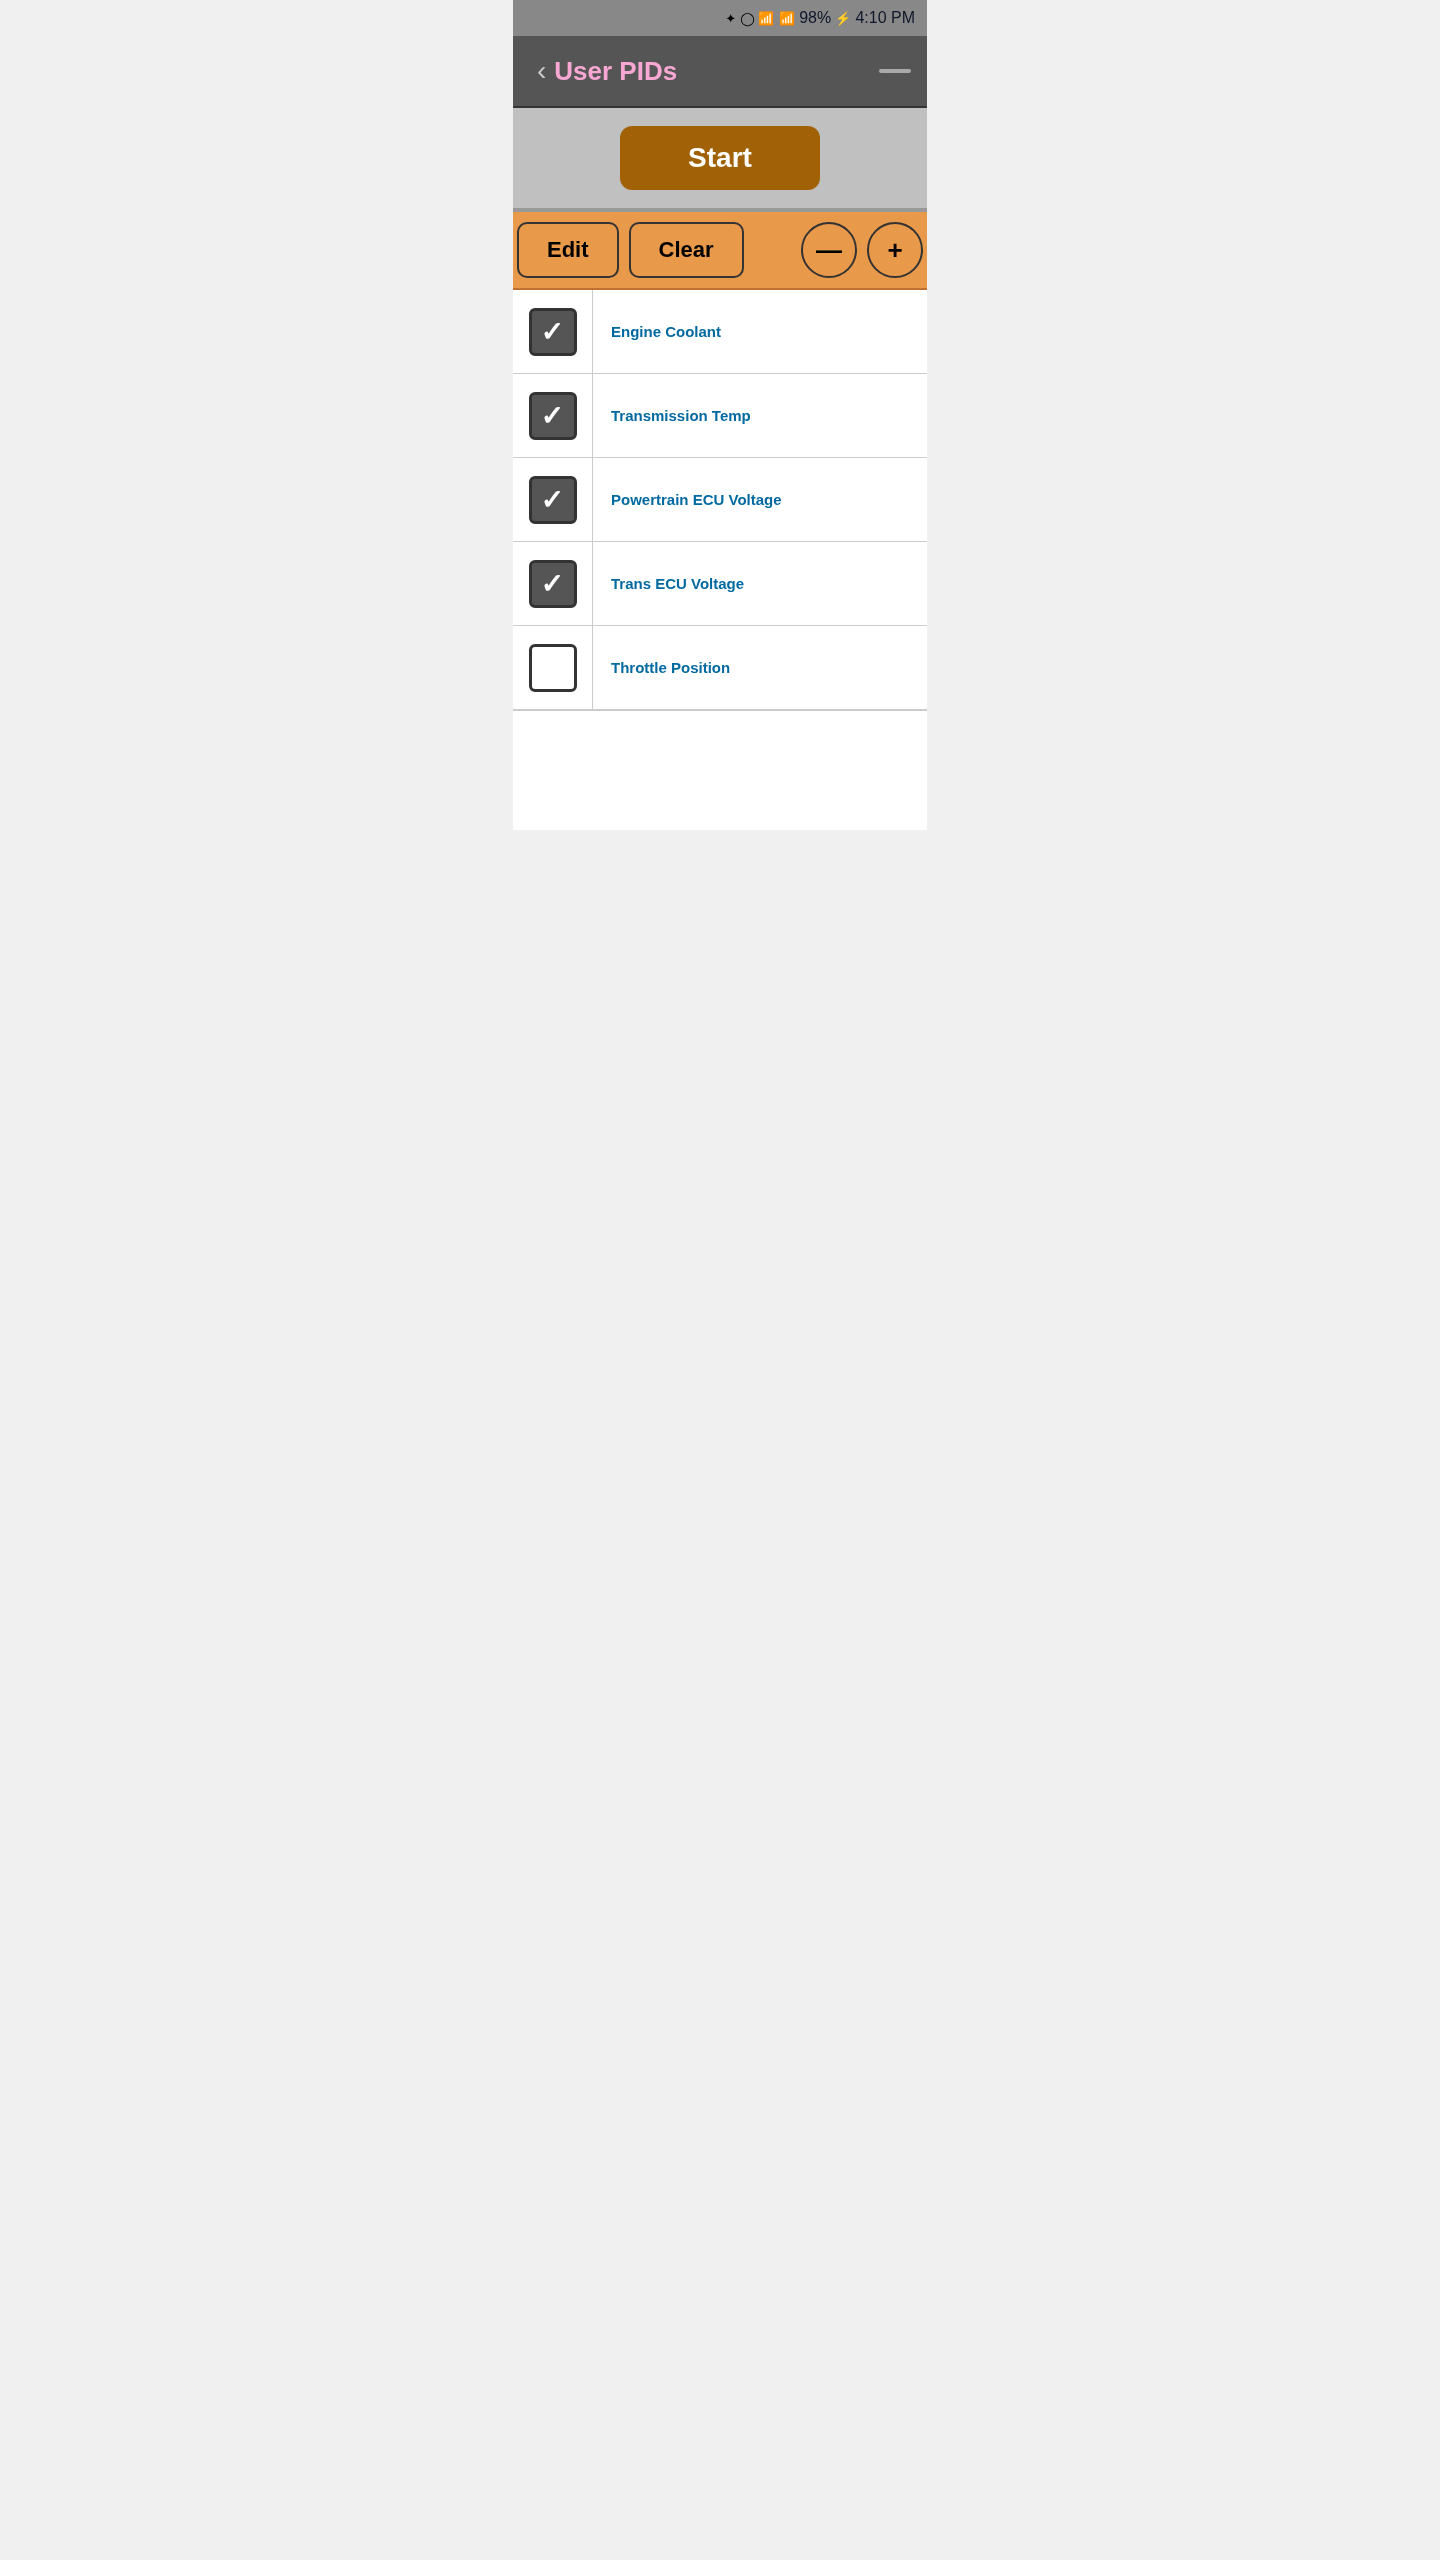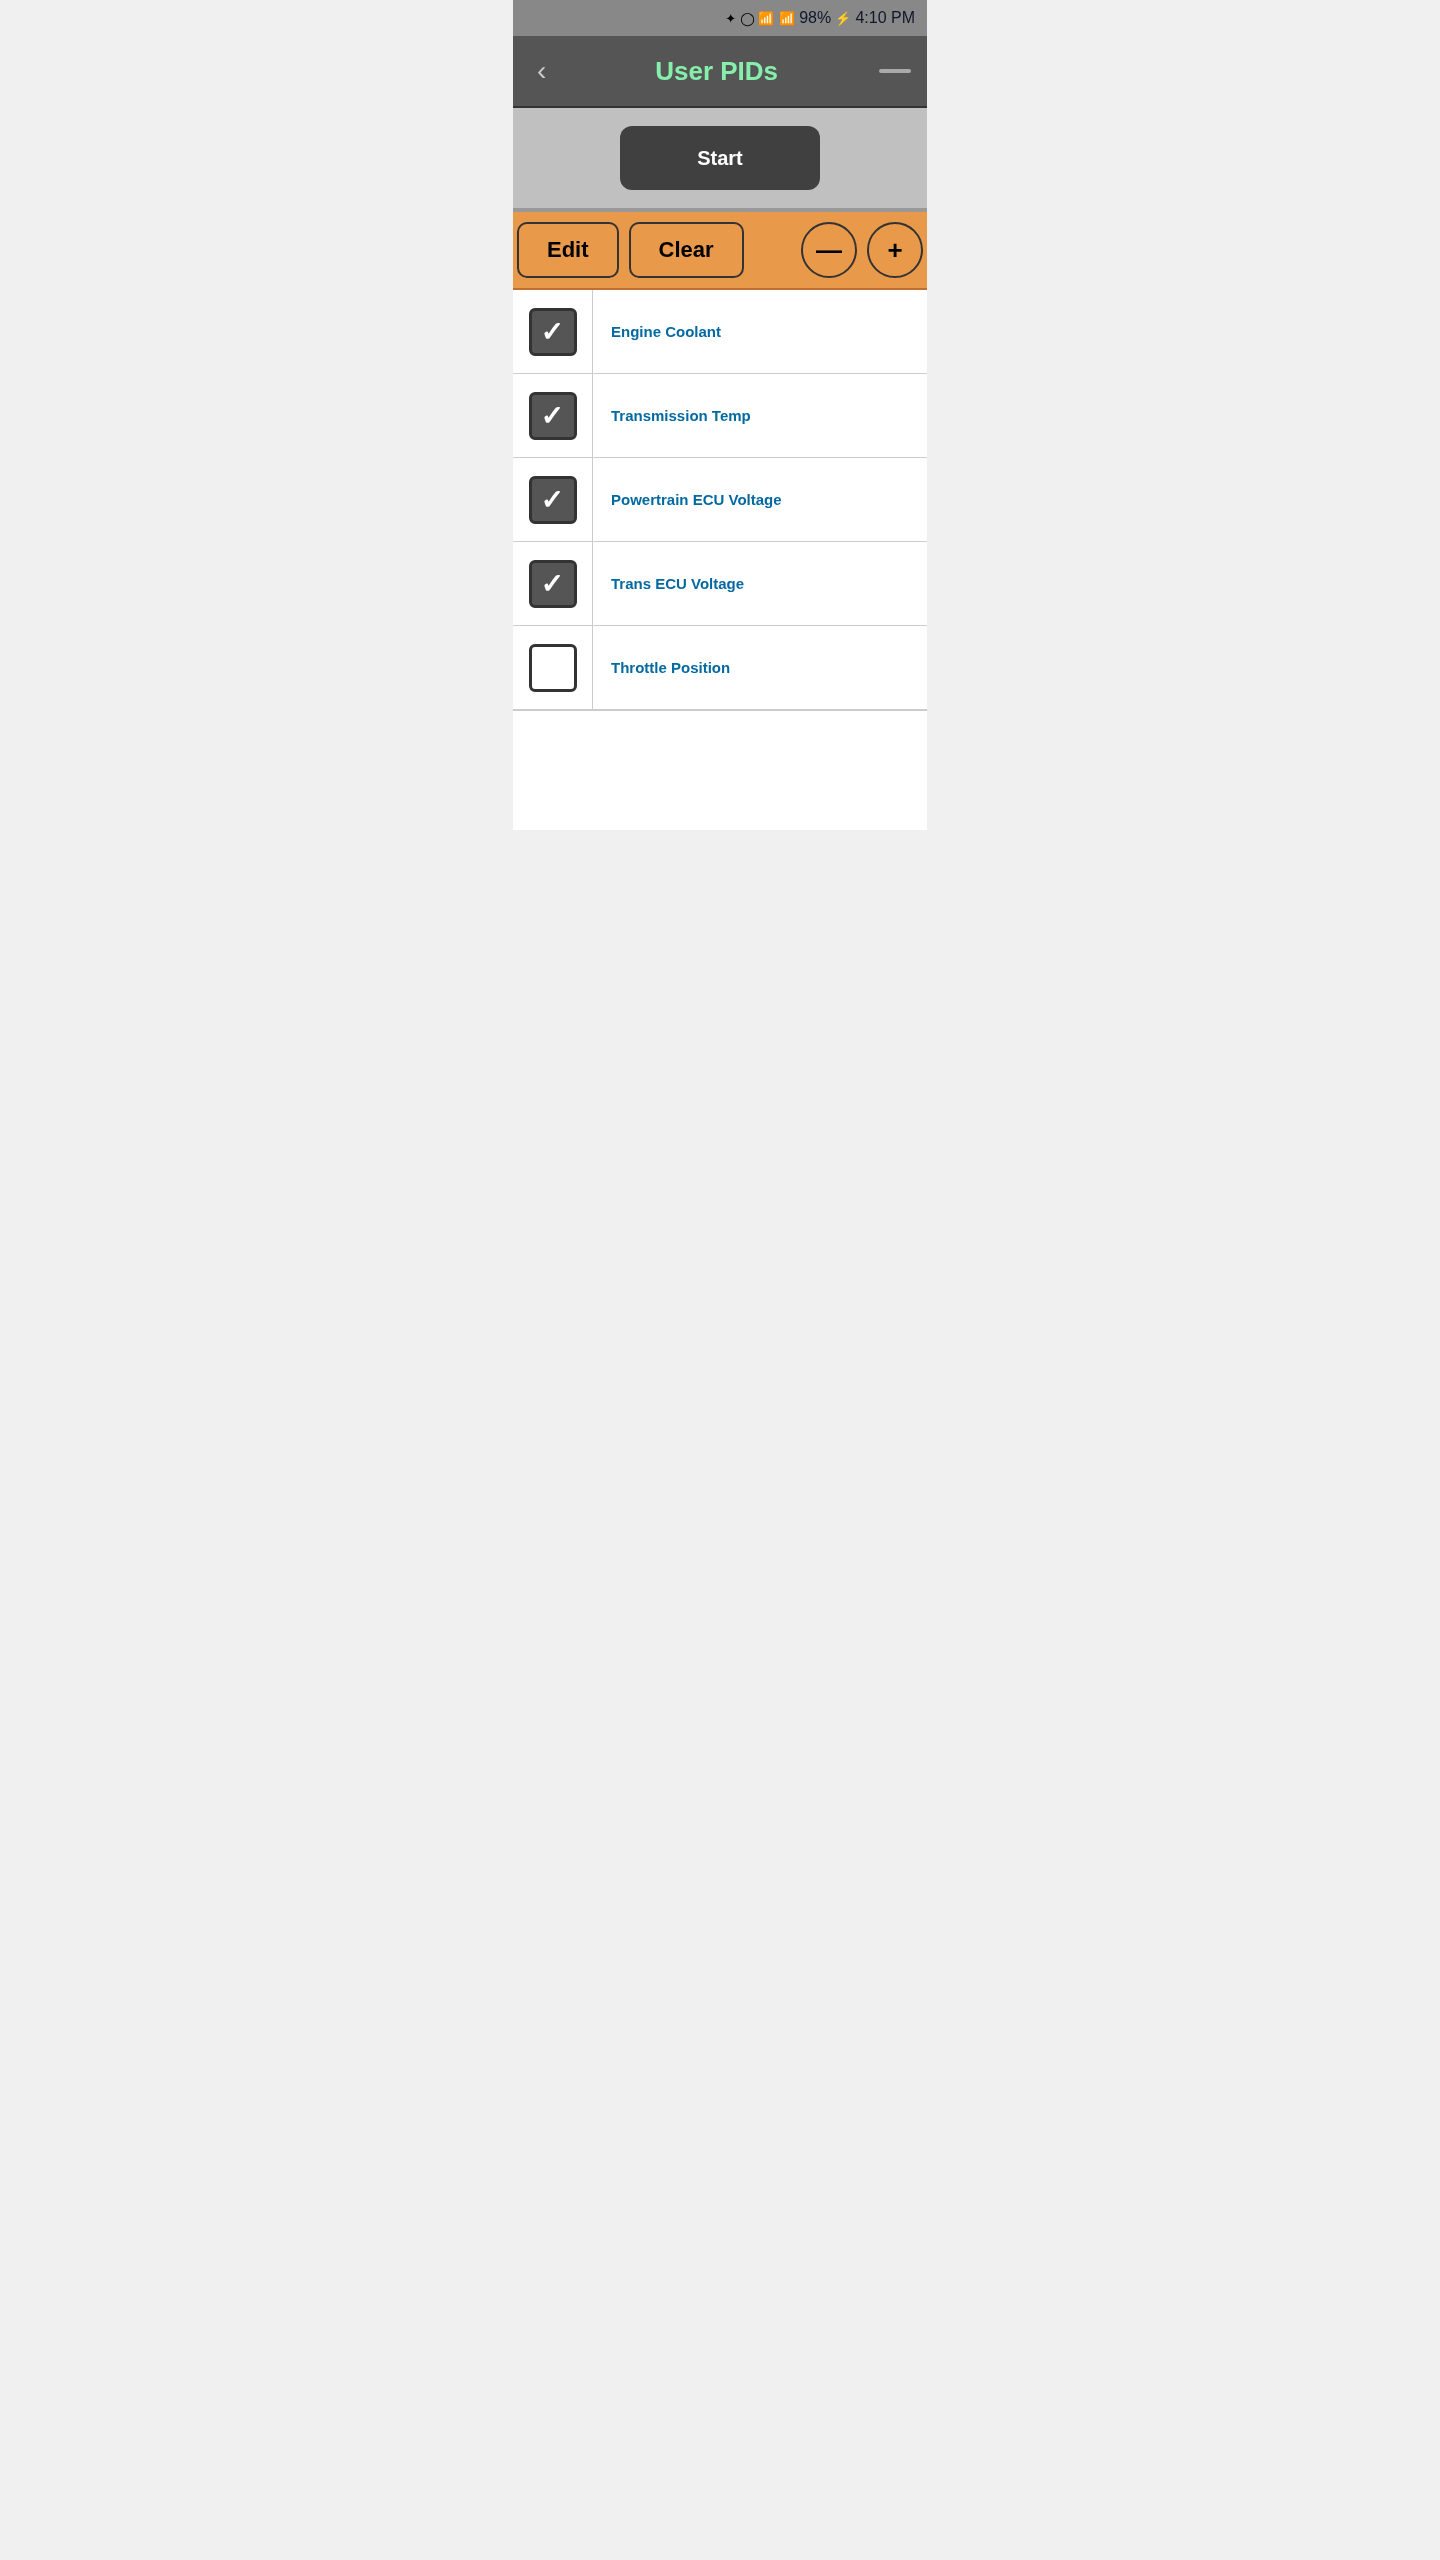--- a/index.html
+++ b/index.html
@@ -54,24 +54,24 @@
 
     .header-back {
       color: #ccc;
       font-size: 28px;
       font-weight: 300;
       cursor: pointer;
       padding: 4px 8px;
     }
 
     .header-title {
-      color: #86efac;
+      color: #f9a8d4;
       font-size: 26px;
       font-weight: bold;
-      text-align: center;
+      text-align: left;
       flex: 1;
     }
 
     .header-menu {
       color: #ccc;
       font-size: 20px;
       width: 32px;
       height: 4px;
       background: #aaa;
       border-radius: 2px;
@@ -80,23 +80,23 @@
     
     .start-area {
       background: #c0c0c0;
       padding: 18px 16px;
       display: flex;
       justify-content: center;
       border-bottom: 4px solid #999;
     }
 
     .start-button {
-      background: #404040;
+      background: #a16207;
       color: #fff;
-      font-size: 20px;
+      font-size: 28px;
       font-weight: bold;
       border: none;
       border-radius: 12px;
       width: 200px;
       height: 64px;
       cursor: pointer;
       display: flex;
       align-items: center;
       justify-content: center;
     }

